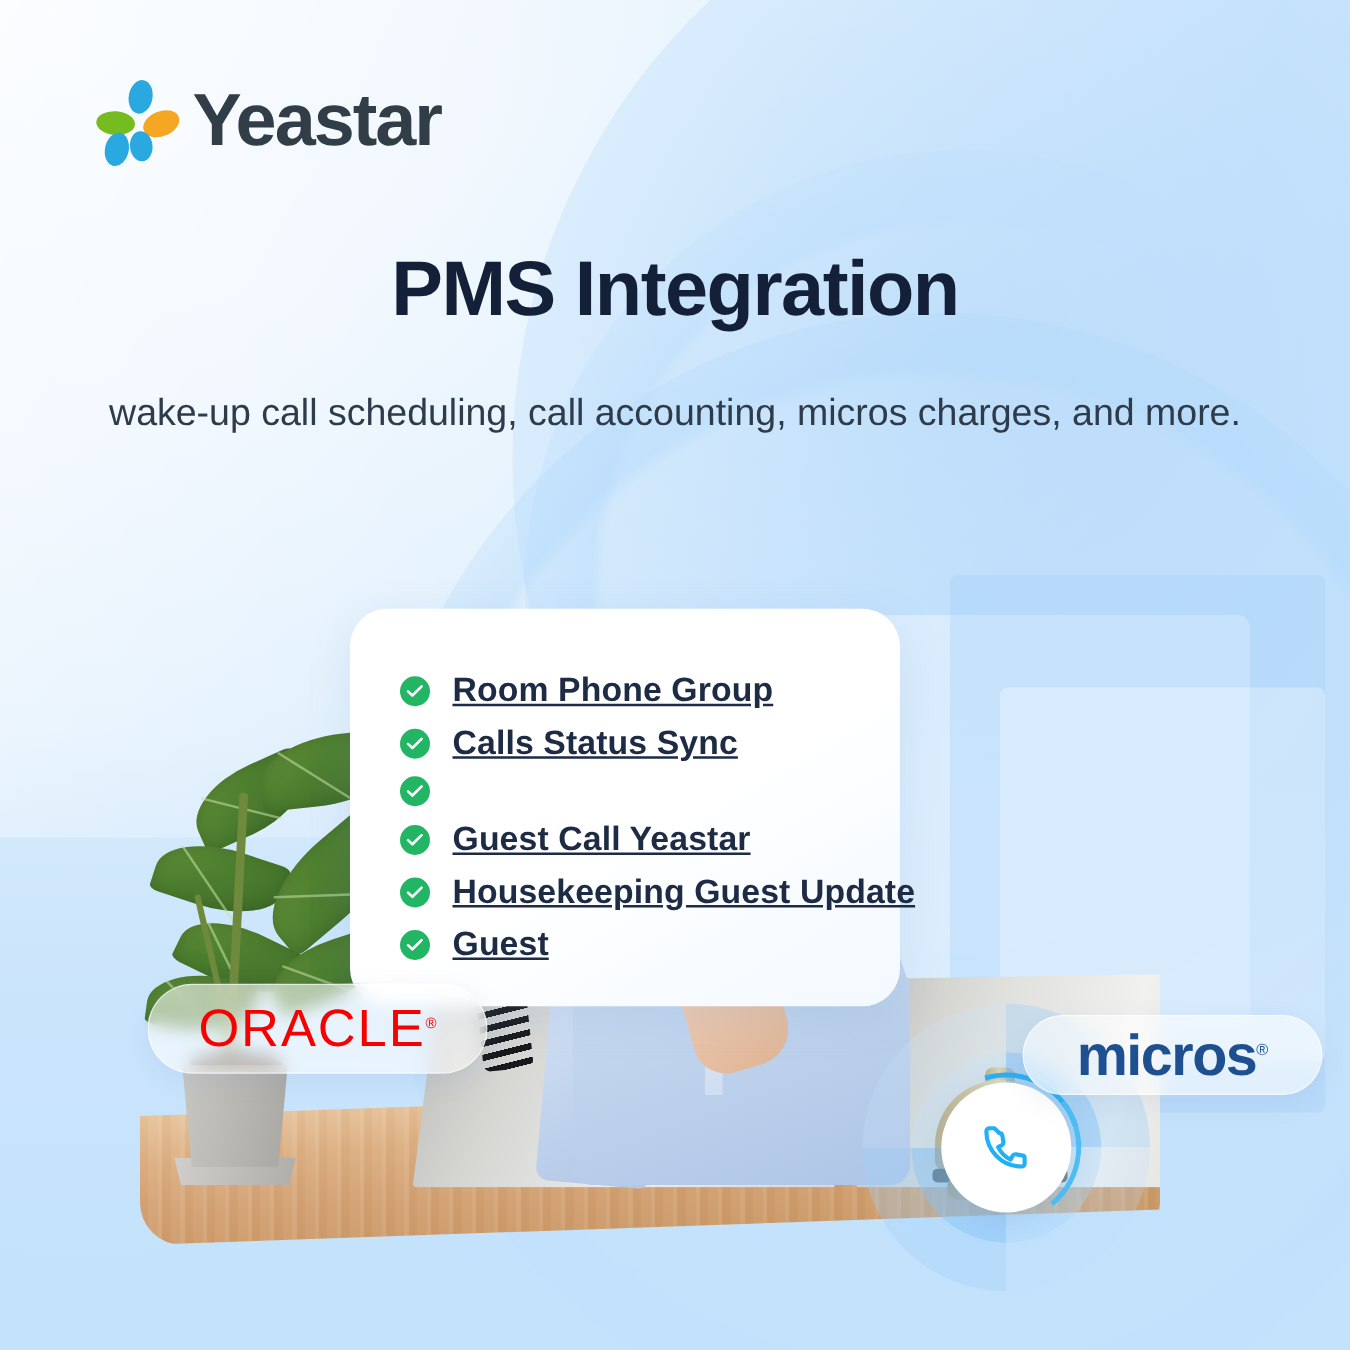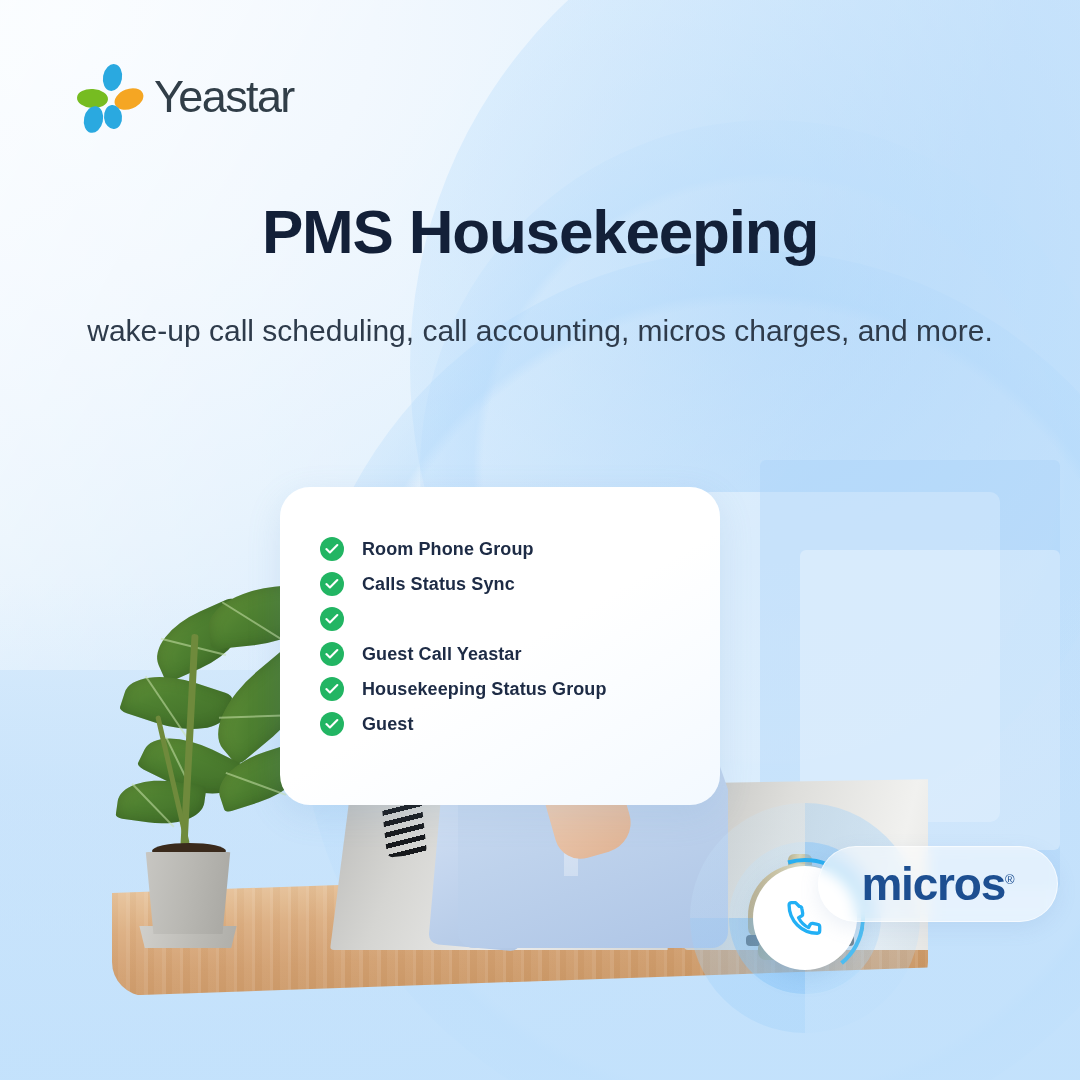--- a/index.html
+++ b/index.html
@@ -58,21 +58,21 @@
     display:flex; align-items:center; gap:14px;
   }
   .logo-mark { position:relative; width:62px; height:68px; }
   .logo-mark i { position:absolute; display:block; border-radius:50%; }
   .lm-top    { width:19px; height:27px; left:25px;  top:2px;  background:#2aa9e0; transform:rotate(10deg); }
   .lm-right  { width:30px; height:20px; left:36px;  top:27px; background:#f5a623; transform:rotate(-22deg); }
   .lm-left   { width:31px; height:19px; left:-1px;  top:27px; background:#76bc21; transform:rotate(4deg); }
   .lm-mid    { width:18px; height:24px; left:26px;  top:43px; background:#2aa9e0; transform:rotate(-6deg); }
   .lm-bot    { width:19px; height:27px; left:6px;   top:44px; background:#2aa9e0; transform:rotate(12deg); }
   .logo-word {
-    font-size:45px; font-weight:400; letter-spacing:-1.6px;
+    font-size:59px; font-weight:700; letter-spacing:-1.6px;
     color:#313e48; line-height:1;text-align:right;
   }
 
   
   #headline {
     position:absolute; left:0; top:196px; width:1080px;
     text-align:center;
     font-size:62px; font-weight:700; letter-spacing:-1.2px;
     color:#132038;
   }
@@ -172,22 +172,22 @@
   }
   .check {
     flex:0 0 auto;
     width:24px; height:24px; border-radius:50%;
     background:#22b563;
     margin-right:18px;
     position:relative;
   }
   .check svg { position:absolute; left:5px; top:6px; }
   .feat-label {
-    font-size:18px; font-weight:700; color:#1d2b45;
-    letter-spacing:.1px; white-space:nowrap;
+    font-size:27px; font-weight:700; color:#1d2b45;
+    letter-spacing:.1px; white-space:nowrap;text-decoration:underline;
   }
 
   
   #photo {
     position:absolute; left:112px; top:0px;
     width:816px; height:556px;
     border-radius:0 0 34px 34px;
     overflow:hidden;
   }
   .desk {
@@ -419,22 +419,22 @@
   }
   .oracle-word {
     font-size:42px; font-weight:400; letter-spacing:1.5px;
     color:#f80000; line-height:1;
     font-family:"Liberation Sans", sans-serif;
   }
   .oracle-r {
     font-size:12px; vertical-align:super; letter-spacing:0;
   }
   #pill-micros {
-    left:818px; top:846px;
-    width:240px; height:76px;
+    left:818px; top:812px;
+    width:240px; height:64px;
   }
   .micros-word {
     font-size:46px; font-weight:700; letter-spacing:-1.2px;
     color:#1d4f91; line-height:1;
   }
   .micros-r {
     font-size:13px; vertical-align:super; letter-spacing:0; font-weight:400;
   }
 </style>
 </head>
@@ -452,21 +452,21 @@
     <span class="logo-mark">
       <i class="lm-top"></i>
       <i class="lm-right"></i>
       <i class="lm-left"></i>
       <i class="lm-mid"></i>
       <i class="lm-bot"></i>
     </span>
     <span class="logo-word">Yeastar</span>
   </div>
 
-  <h1 id="headline">PMS Housekeeping</h1>
+  <h1 id="headline">PMS Integration</h1>
   <p id="subhead">
     <span class="ln">wake-up call scheduling, call accounting, micros charges, and more.</span>
   </p>
 
   <div id="stage">
 
     <div class="panel panel-a"></div>
     <div class="panel panel-b"></div>
     <div class="panel panel-c"></div>
 
@@ -566,32 +566,35 @@
             </svg>
           </span>
           <span class="feat-label">Guest Call Yeastar</span>
         </li>
         <li>
           <span class="check">
             <svg width="14" height="12" viewBox="0 0 14 12">
               <path d="M1.4 6.1 L4.9 9.4 L12.3 2.1" stroke="#ffffff" stroke-width="2.1" fill="none" stroke-linecap="round" stroke-linejoin="round"></path>
             </svg>
           </span>
-          <span class="feat-label">Housekeeping Status Group</span>
+          <span class="feat-label">Housekeeping Guest Update</span>
         </li>
         <li>
           <span class="check">
             <svg width="14" height="12" viewBox="0 0 14 12">
               <path d="M1.4 6.1 L4.9 9.4 L12.3 2.1" stroke="#ffffff" stroke-width="2.1" fill="none" stroke-linecap="round" stroke-linejoin="round"></path>
             </svg>
           </span>
           <span class="feat-label">Guest</span>
         </li>
       </ul>
     </div>
   </div>
 
+  <div class="pill" id="pill-oracle">
+    <span class="oracle-word"><span>ORACLE</span><span class="oracle-r">®</span></span>
+  </div>
 
   <div class="pill" id="pill-micros">
     <span class="micros-word"><span>micros</span><span class="micros-r">®</span></span>
   </div>
 
 </div>
 
 </body></html>

